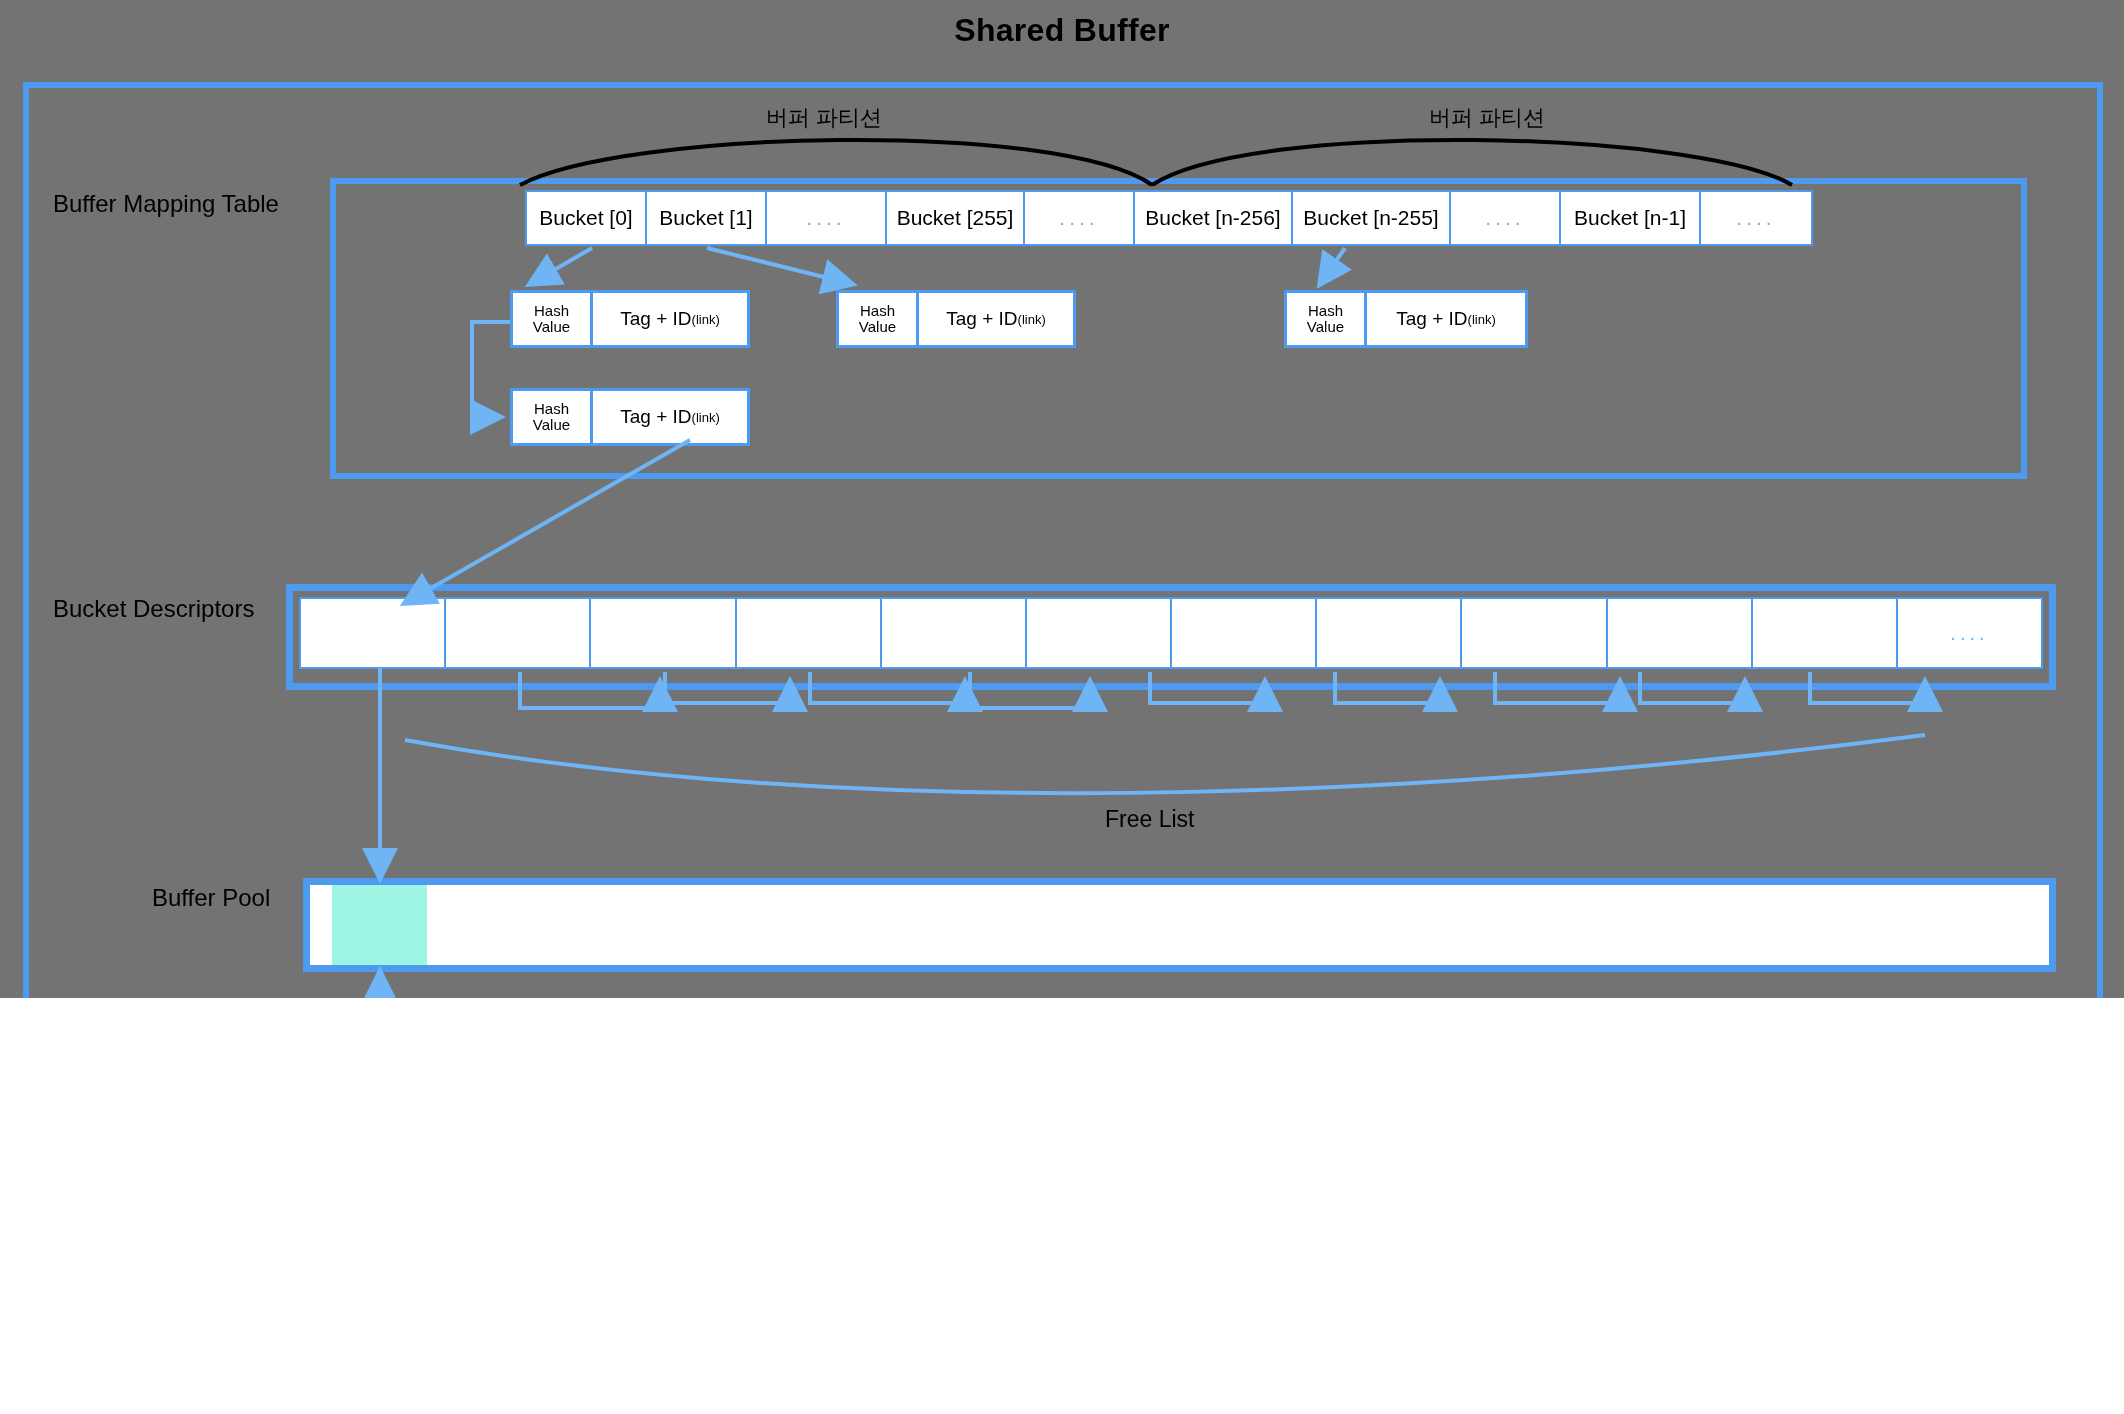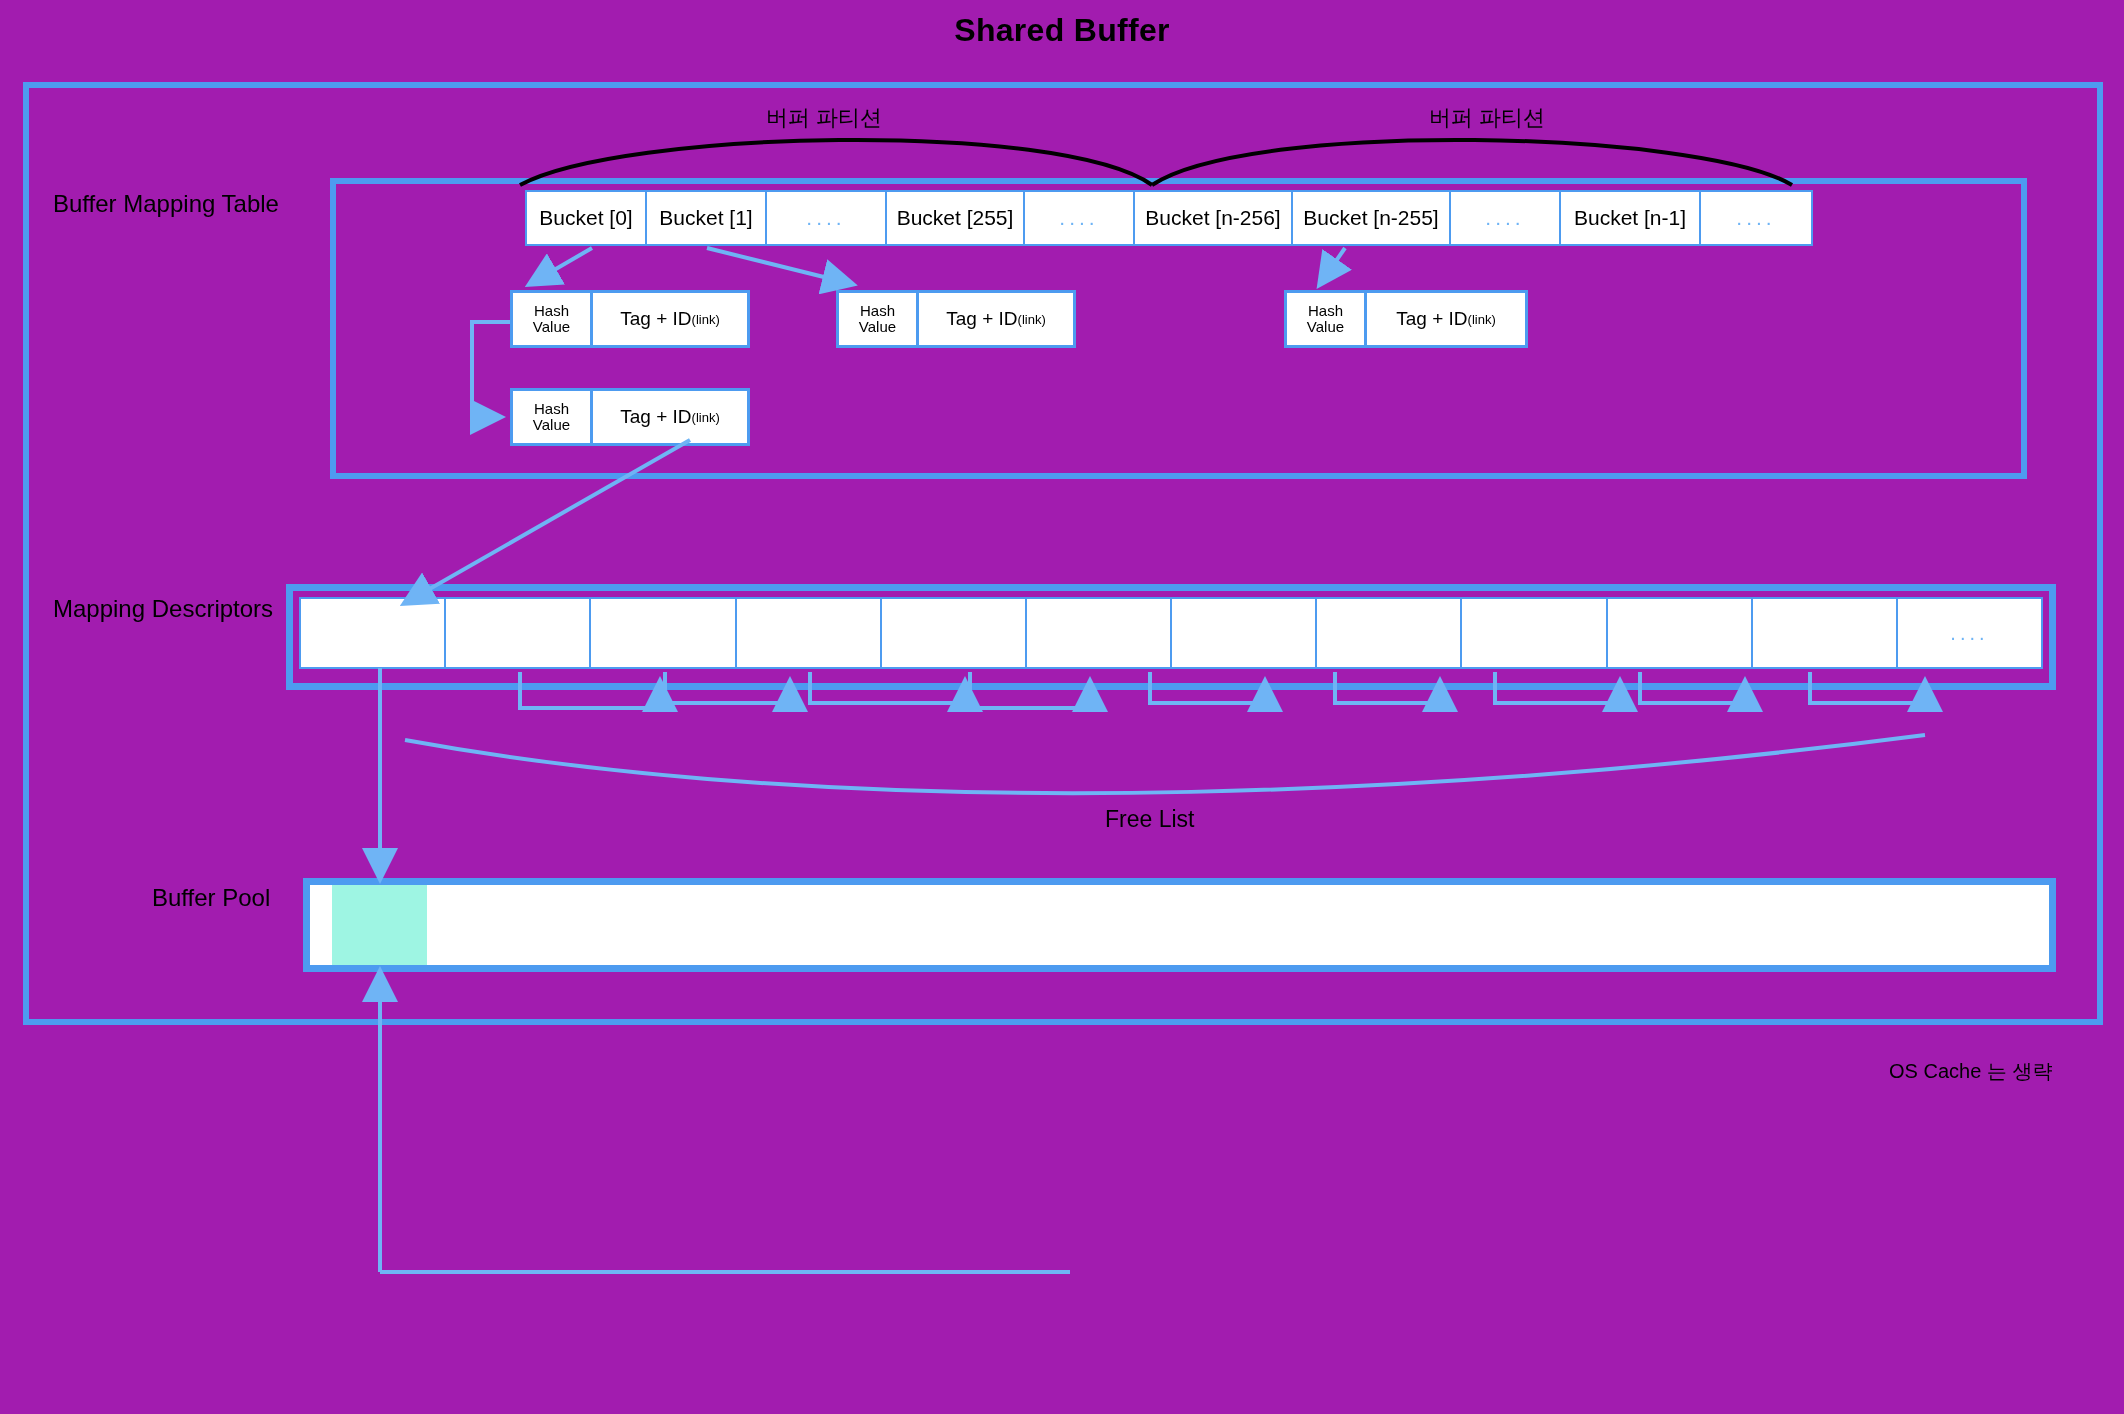--- a/index.html
+++ b/index.html
@@ -4,23 +4,23 @@
 <title>Shared Buffer</title>
 <style>
   html,body{margin:0;padding:0;background:#ffffff;}
   body{
     font-family:"Liberation Sans","DejaVu Sans",sans-serif;
     color:#000000;
   }
   #stage{
     position:relative;
     width:2124px;
-    height:1414px;
+    height:998px;
     overflow:hidden;
-    background:#a21caf;
+    background:#737373;
   }
   #svg-layer{
     position:absolute;
     left:0; top:0;
     width:2124px; height:1414px;
     pointer-events:none;
   }
   .abs{position:absolute;}
 
   
@@ -215,21 +215,21 @@
 <div id="stage">
 
   <div class="abs doc-title">Shared Buffer</div>
 
   <div class="abs outer-frame"></div>
 
   <div class="abs part-label" style="left: 766px; top: 103px;">버퍼 파티션</div>
   <div class="abs part-label part-2" style="left:1429px;top:103px;">버퍼 파티션</div>
 
   <div class="abs side-label lbl-bmt">Buffer Mapping Table</div>
-  <div class="abs side-label lbl-bd">Mapping Descriptors</div>
+  <div class="abs side-label lbl-bd">Bucket Descriptors</div>
   <div class="abs side-label lbl-bp">Buffer Pool</div>
 
   <div class="abs bmt-box"></div>
 
   <div class="abs bucket-strip" id="bucket-strip" style="width: 1288px; margin-left: 16px;">
       <div class="bucket-cell" style="width: 120px;">Bucket [0]</div>
       <div class="bucket-cell" style="width: 120px;">Bucket [1]</div>
       <div class="bucket-cell dots" style="width: 120px;">....</div>
       <div class="bucket-cell" style="width: 138px;">Bucket [255]</div>
       <div class="bucket-cell dots" style="width: 110px;">....</div>

